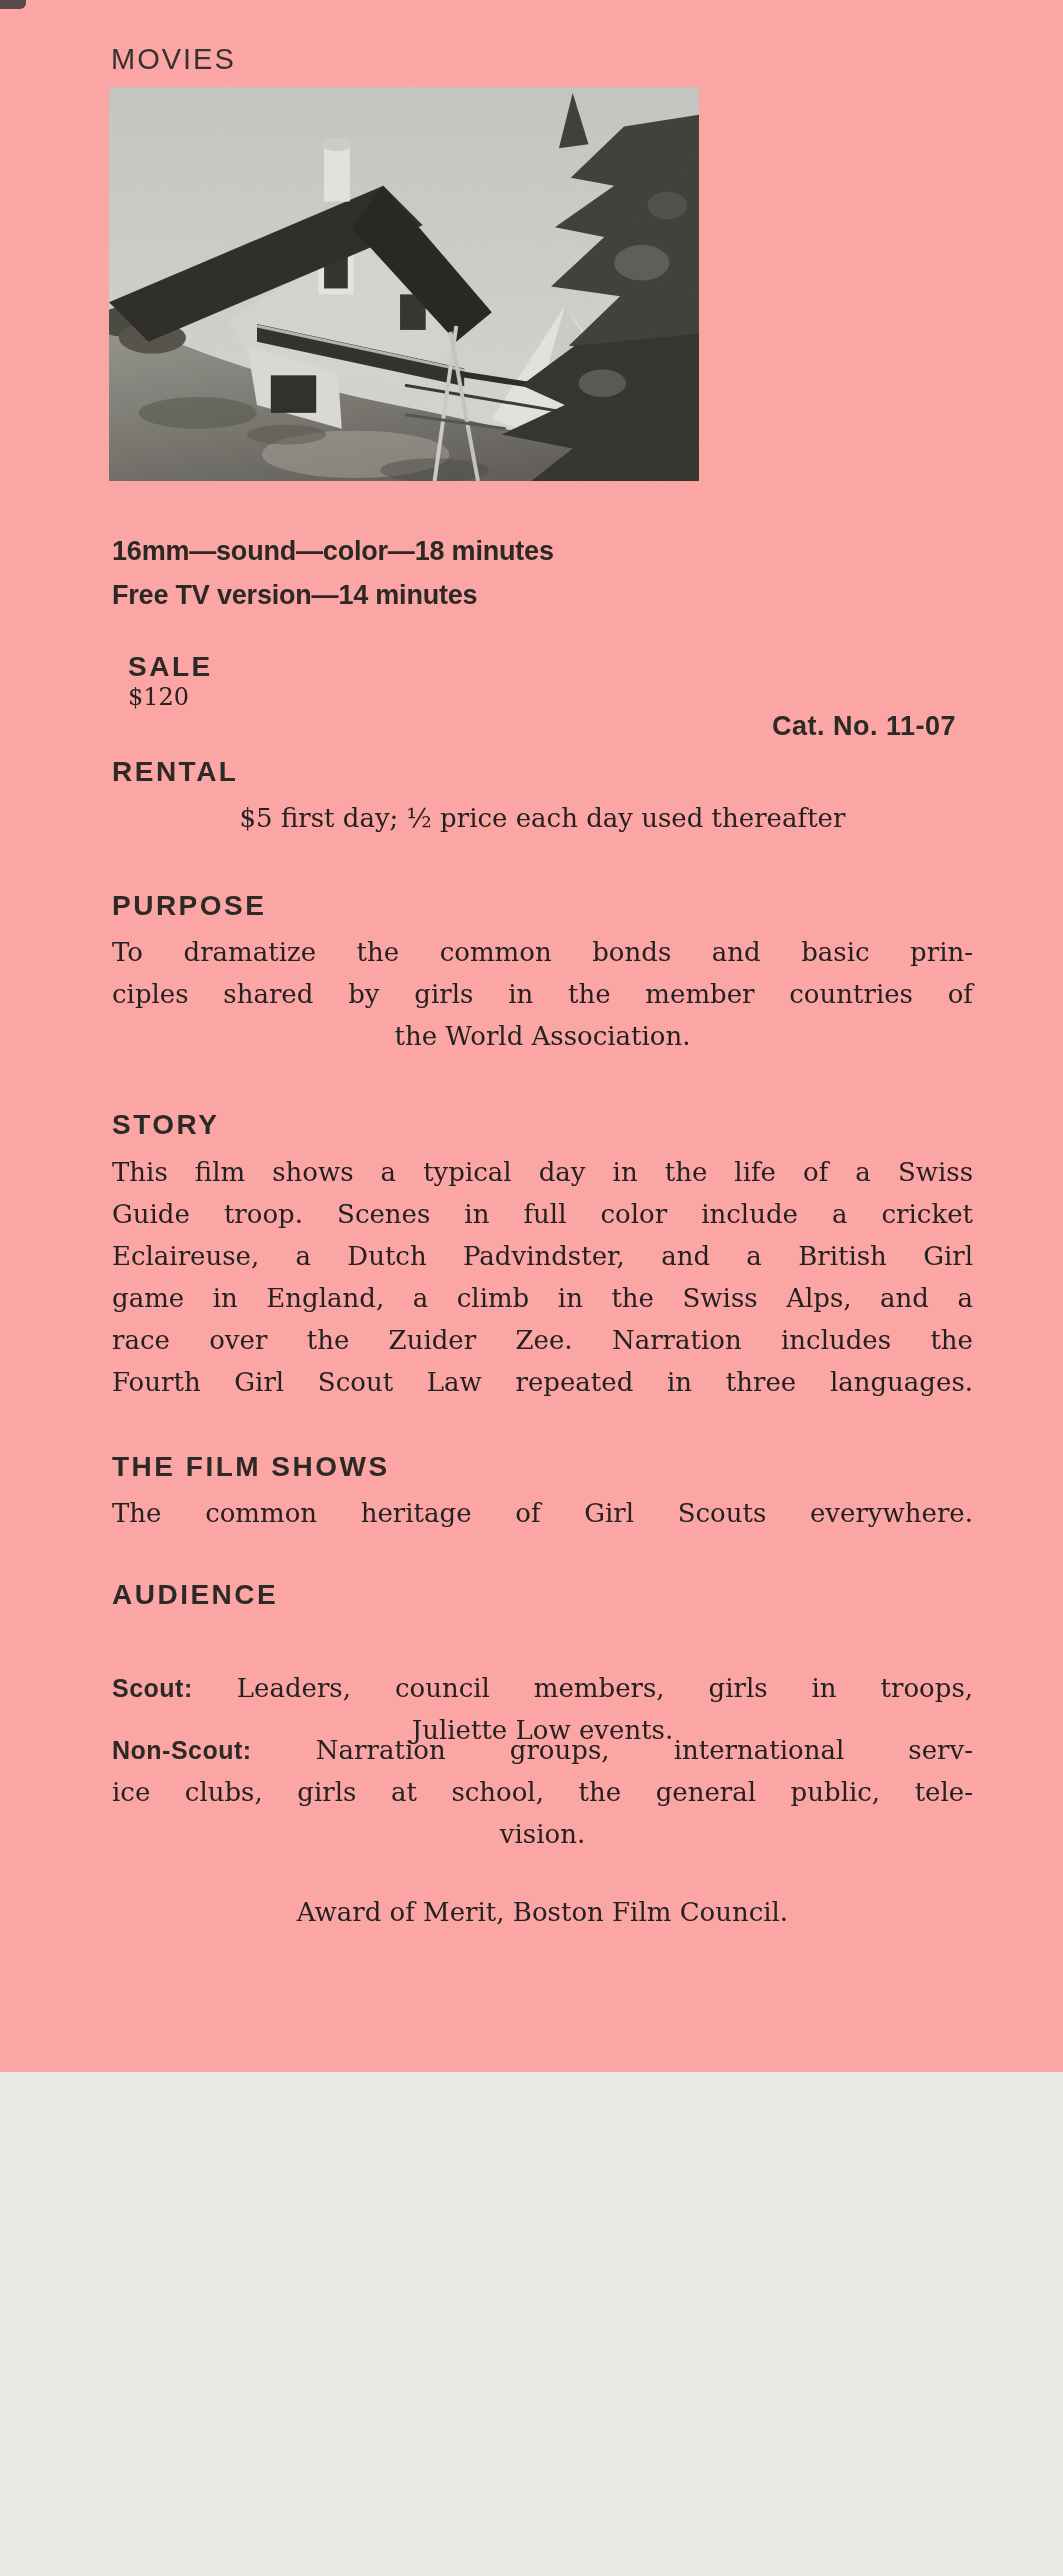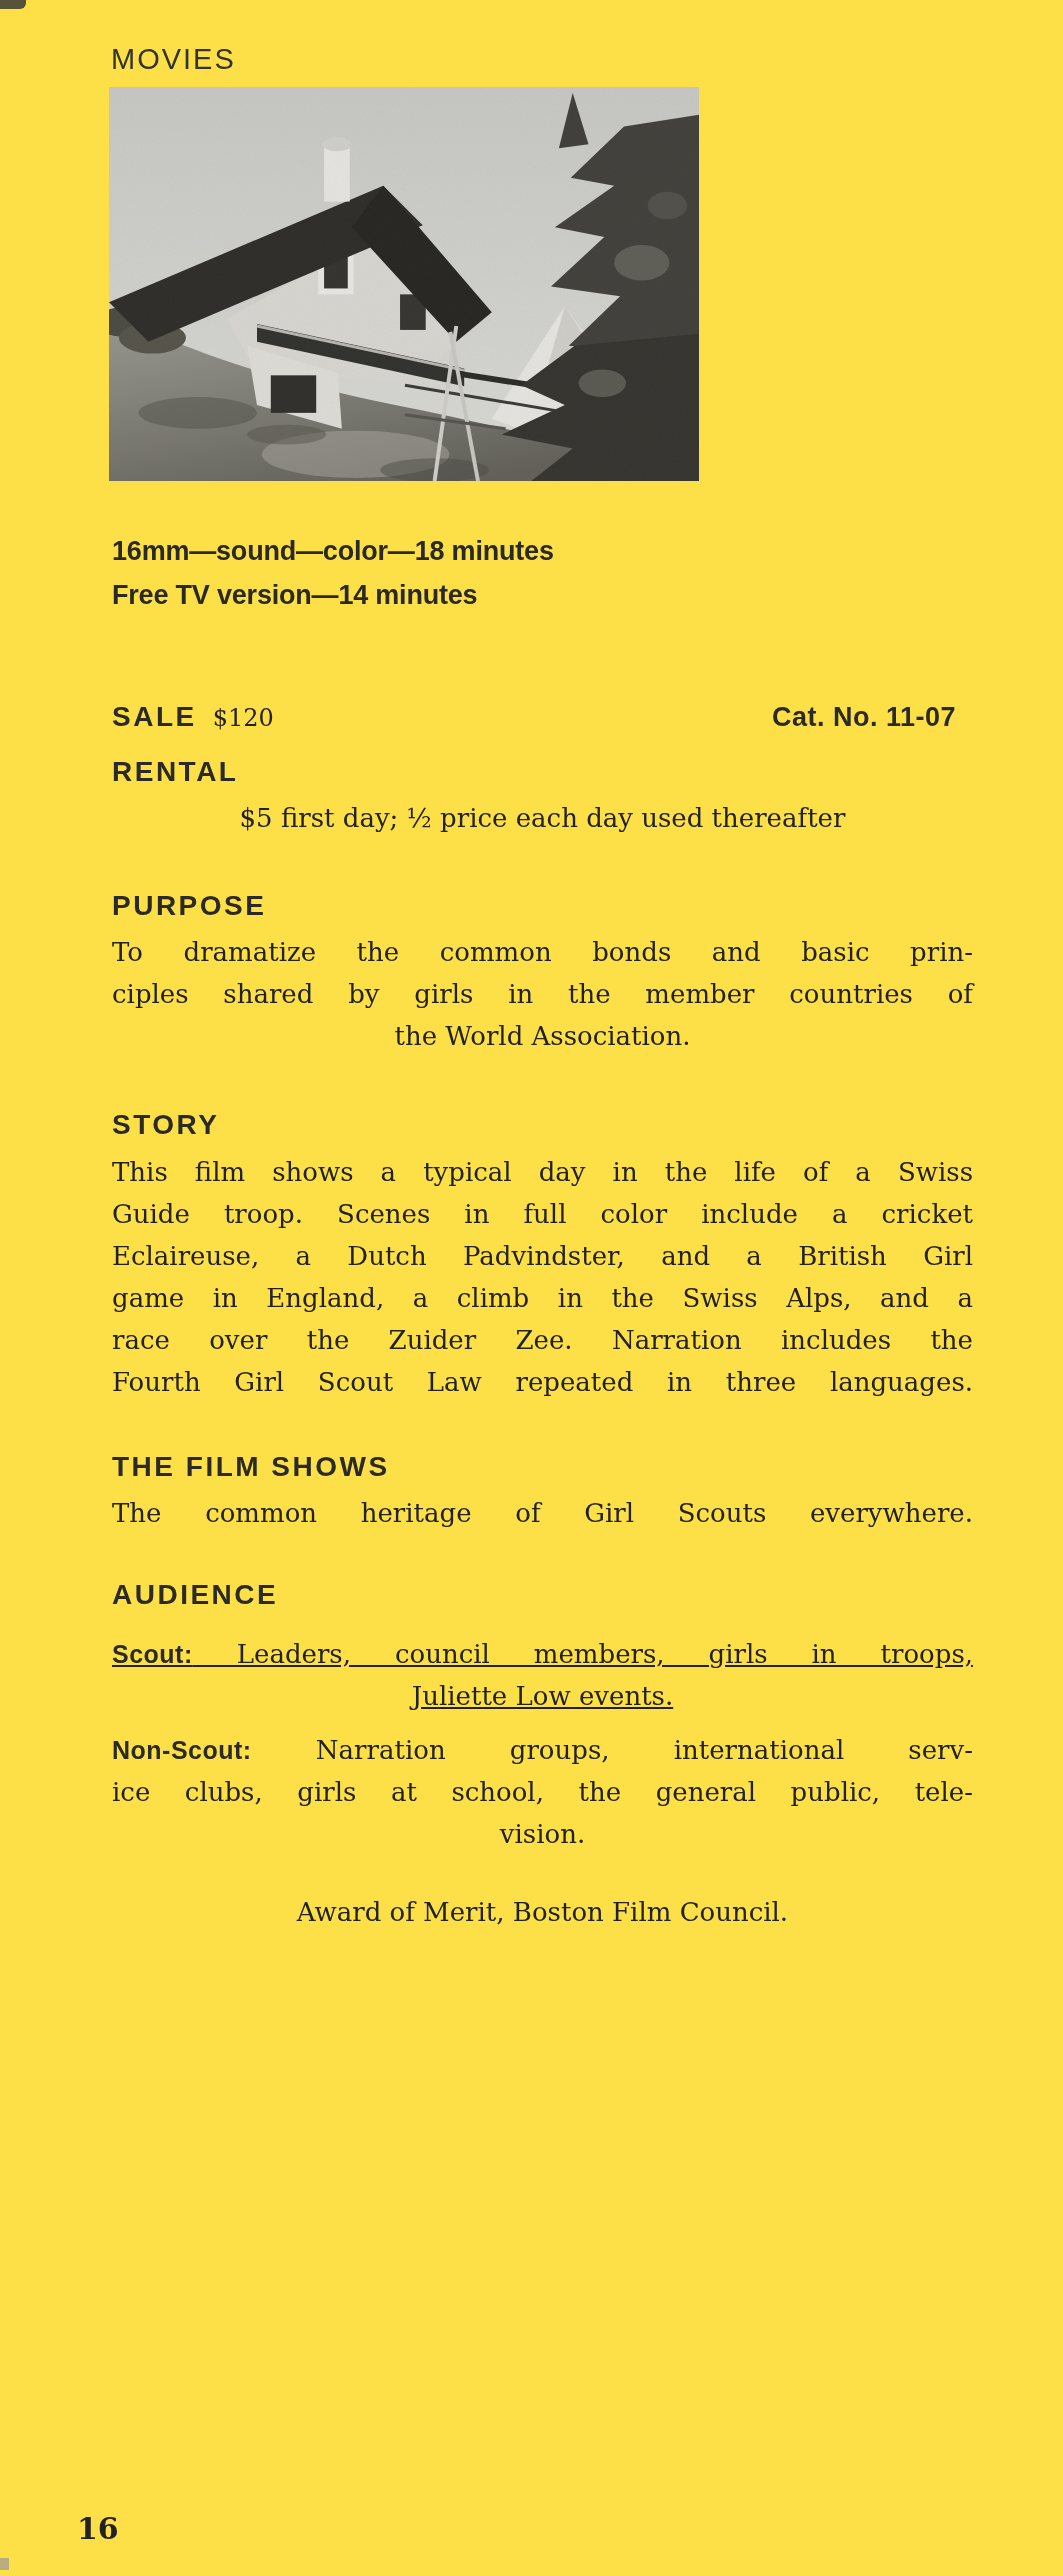--- a/index.html
+++ b/index.html
@@ -1,19 +1,19 @@
 <!DOCTYPE html>
 <html><head>
 <meta charset="utf-8">
 <style>
   html,body{margin:0;padding:0;background:#e9e8e5;}
   .page{
     position:relative;
-    width:1064px;height:2576px;
-    background:#fde047;
+    width:1064px;height:2072px;
+    background:#fca5a5;
     overflow:hidden;
     font-family:"Liberation Sans", sans-serif;
   }
   .abs{position:absolute;}
   
   .kicker{
     left:111px;top:43px;
     font-size:29px;font-weight:400;letter-spacing:2px;
     color:#343330;
   }
@@ -33,22 +33,22 @@
   }
   .spec1{top:536px;}
   .spec2{top:580px;}
   
   .h{
     font-size:28px;font-weight:700;letter-spacing:2.5px;
     color:#2b2a26;white-space:nowrap;
   }
   
   .sale-row{
-    left:112px;top:701px;width:844px;
-    display:flex;align-items:baseline;
+    left:112px;top:651px;width:844px;
+    display:flex;align-items:baseline;flex-direction:column;
   }
   .price{
     margin-left:16px;
     font-family:"DejaVu Serif", serif;
     font-size:24px;font-weight:400;letter-spacing:0;
     color:#242320;
   }
   .cat{margin-left:auto;font-size:27px;letter-spacing:0.5px;}
   .rental-h{left:112px;top:756px;}
   
@@ -61,21 +61,21 @@
   .jl{text-align:justify;text-align-last:justify;}
   .ll{text-align:center;}
   .sec-h{left:112px;}
   .h-purpose{top:890px;}
   .p-purpose{top:931px;}
   .h-story{top:1109px;}
   .p-story{top:1151px;}
   .h-shows{top:1451px;}
   .p-shows{top:1492px;}
   .h-aud{top:1579px;}
-  .p-scout{top:1633px;text-decoration:underline;}
+  .p-scout{top:1667px;}
   .p-nonscout{top:1729px;}
   .runin{
     font-family:"Liberation Sans", sans-serif;
     font-size:25px;font-weight:700;letter-spacing:0.5px;
     color:#2b2a26;
   }
   .award{top:1891px;}
   .pagenum{
     left:77px;top:2511px;
     font-family:"DejaVu Serif", serif;

